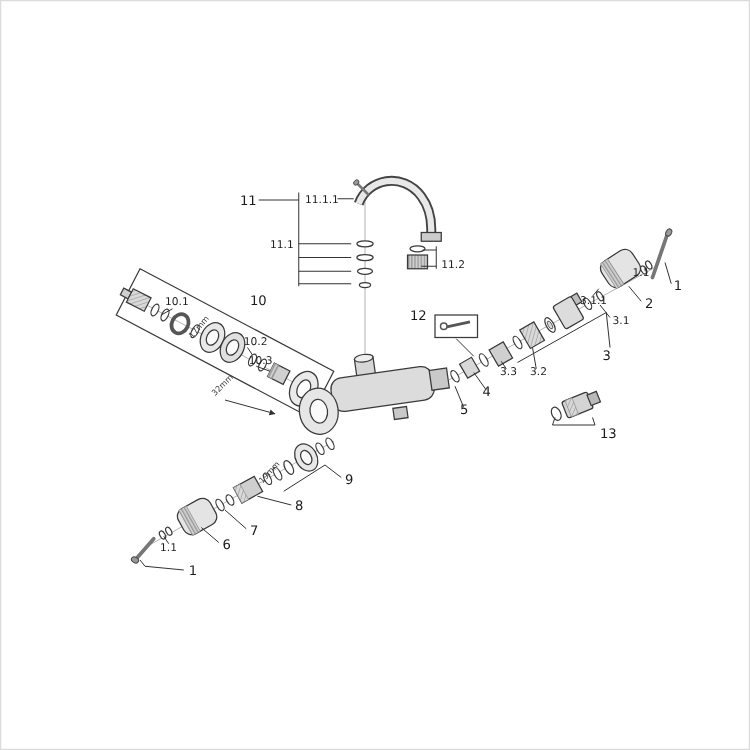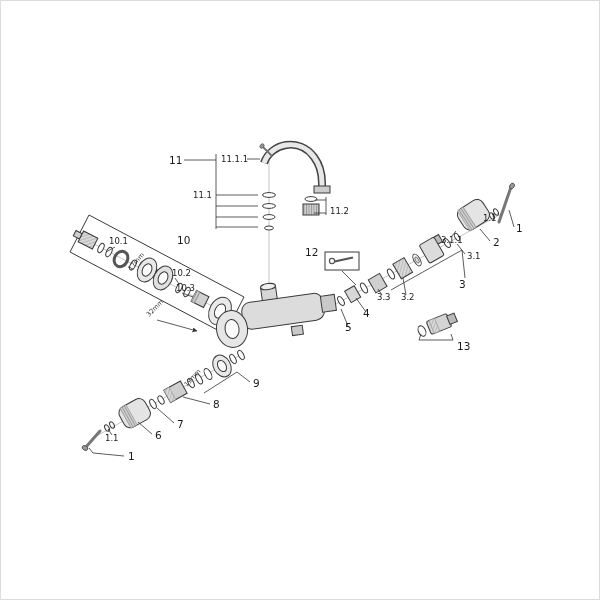--- a/index.html
+++ b/index.html
@@ -1,18 +1,18 @@
 <!DOCTYPE html>
 <html><head>
 <meta charset="utf-8">
 <style>
   html,body{margin:0;padding:0;background:#fff;}
   .stage{position:relative;width:600px;height:600px;background:#ffffff;
          box-sizing:border-box;border:1px solid #dcdcdc;overflow:hidden;
-         font-family:"DejaVu Sans", sans-serif;}
+         font-family:"DejaVu Sans", sans-serif;padding-left:23px;}
   svg{display:block;}
   text{font-family:"DejaVu Sans", sans-serif;fill:#1a1a1a;}
   .cl{font-size:10.5px;}
   .cs{font-size:8.5px;}
   .cd{font-size:6.5px;fill:#333;}
   .leader{stroke:#333;stroke-width:0.8;fill:none;}
   .axis{stroke:#9a9a9a;stroke-width:0.6;fill:none;}
   .part{stroke:#3a3a3a;stroke-width:1;}
   .ringp{fill:#ffffff;stroke:#3a3a3a;stroke-width:1;}
 </style>

